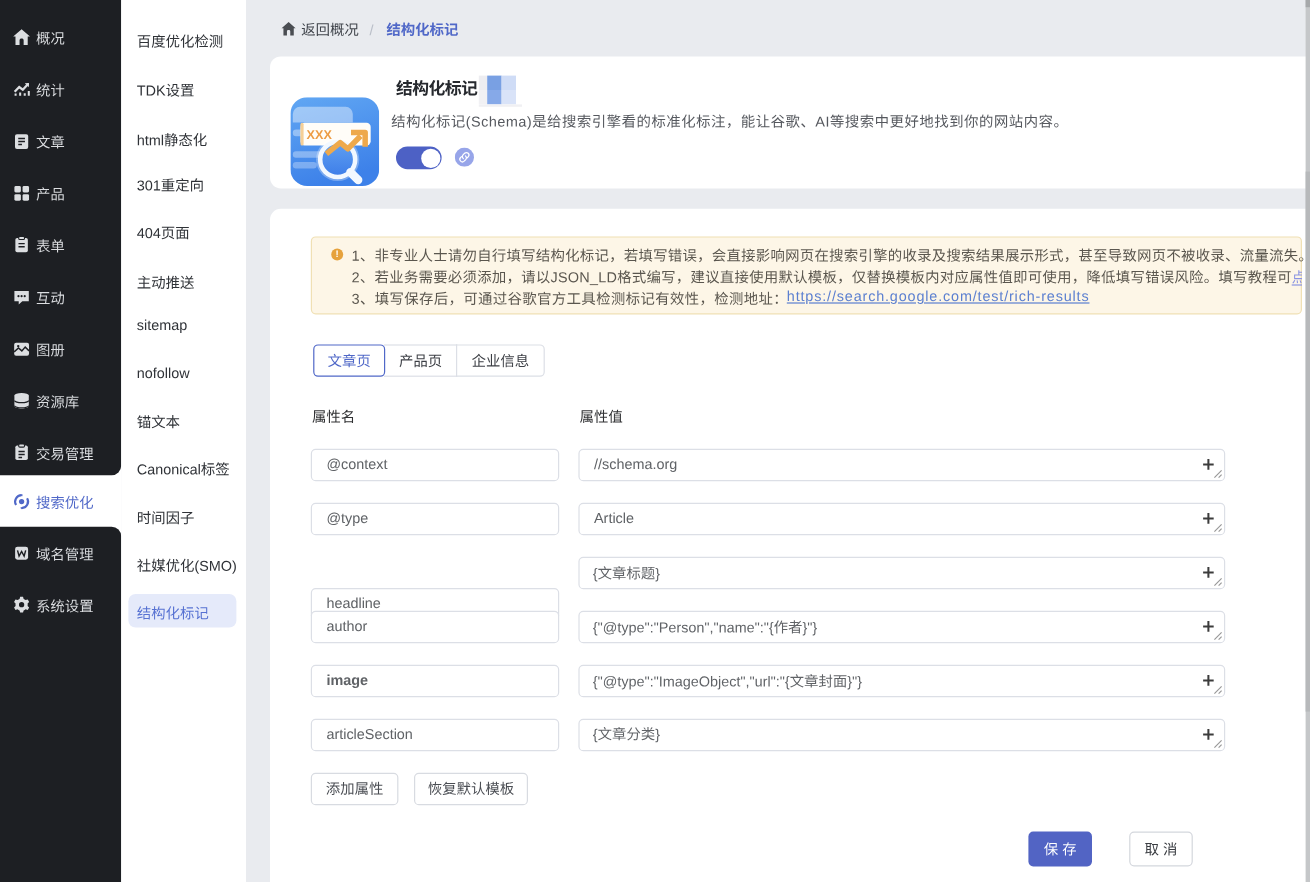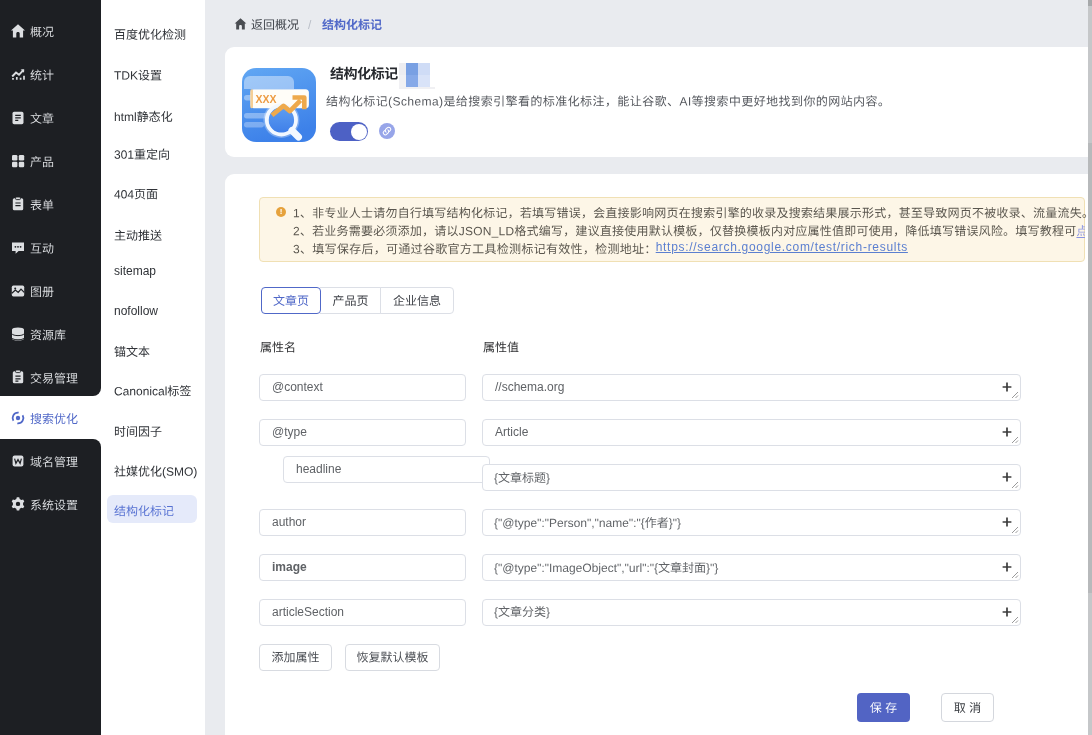--- a/index.html
+++ b/index.html
@@ -85,21 +85,21 @@
 <div class="abs" id="bc">
     <svg style="position:absolute;left:0;top:0;width:13px;height:14px;" viewBox="0 0 16 16">
       <path d="M8 1 L15.2 7.5 H13.3 V14.8 H9.7 V10.7 C9.7 9.7 9 9.2 8 9.2 C7 9.2 6.3 9.7 6.3 10.7 V14.8 H2.7 V7.5 H0.8 Z" fill="#4a4d52"></path>
     </svg>
     <span class="hideme" style="position:absolute;left:17px;top:1px;white-space:nowrap;">返回概况</span>
     <span style="position:absolute;left:74px;top:1px;color:#b9bec7;">/</span>
     <span class="hideme" style="position:absolute;left:88px;top:1px;color:#5068c8;font-weight:bold;white-space:nowrap;">结构化标记</span>
   </div>
 
 <div class="abs" id="headcard"></div>
-<div class="abs" id="appicon" style="left:242px; top:68px; width:74px; height:74px;border-radius:17px;"><svg width="74" height="74" viewBox="0 0 74 74">
+<div class="abs" id="appicon" style="left:242px; top:81px; width:74px; height:74px;border-radius:17px;"><svg width="74" height="74" viewBox="0 0 74 74">
       <defs>
         <linearGradient id="gbg" x1="0" y1="0" x2="0.3" y2="1">
           <stop offset="0" stop-color="#61a7f3"></stop>
           <stop offset="1" stop-color="#3d81e9"></stop>
         </linearGradient>
         <linearGradient id="glens" x1="0" y1="0" x2="0" y2="1">
           <stop offset="0" stop-color="#5e9ef1"></stop>
           <stop offset="1" stop-color="#3f7fe9"></stop>
         </linearGradient>
       </defs>
@@ -154,21 +154,21 @@
         <path d="M5 0.6 V9.4 M0.6 5 H9.4" stroke="#3c3c3c" stroke-width="1.7"></path>
       </svg><svg class="grip" viewBox="0 0 8 8">
         <path d="M7 1 L1 7 M7 4.5 L4.5 7" stroke="#9a9a9a" stroke-width="1" fill="none"></path>
       </svg></div>
     <div class="inp name" style="top:419px;">@type</div>
     <div class="inp val" style="top:419px;">Article<svg class="plus" viewBox="0 0 10 10">
         <path d="M5 0.6 V9.4 M0.6 5 H9.4" stroke="#3c3c3c" stroke-width="1.7"></path>
       </svg><svg class="grip" viewBox="0 0 8 8">
         <path d="M7 1 L1 7 M7 4.5 L4.5 7" stroke="#9a9a9a" stroke-width="1" fill="none"></path>
       </svg></div>
-    <div class="inp name" style="top:456px;margin-left:24px;">headline</div>
+    <div class="inp name" style="top:490px;">headline</div>
     <div class="inp val cjk" style="top:464px;">{文章标题}<svg class="plus" viewBox="0 0 10 10">
         <path d="M5 0.6 V9.4 M0.6 5 H9.4" stroke="#3c3c3c" stroke-width="1.7"></path>
       </svg><svg class="grip" viewBox="0 0 8 8">
         <path d="M7 1 L1 7 M7 4.5 L4.5 7" stroke="#9a9a9a" stroke-width="1" fill="none"></path>
       </svg></div>
     <div class="inp name" style="top:509px;">author</div>
     <div class="inp val cjk" style="top:509px;">{"@type":"Person","name":"{作者}"}<svg class="plus" viewBox="0 0 10 10">
         <path d="M5 0.6 V9.4 M0.6 5 H9.4" stroke="#3c3c3c" stroke-width="1.7"></path>
       </svg><svg class="grip" viewBox="0 0 8 8">
         <path d="M7 1 L1 7 M7 4.5 L4.5 7" stroke="#9a9a9a" stroke-width="1" fill="none"></path>

